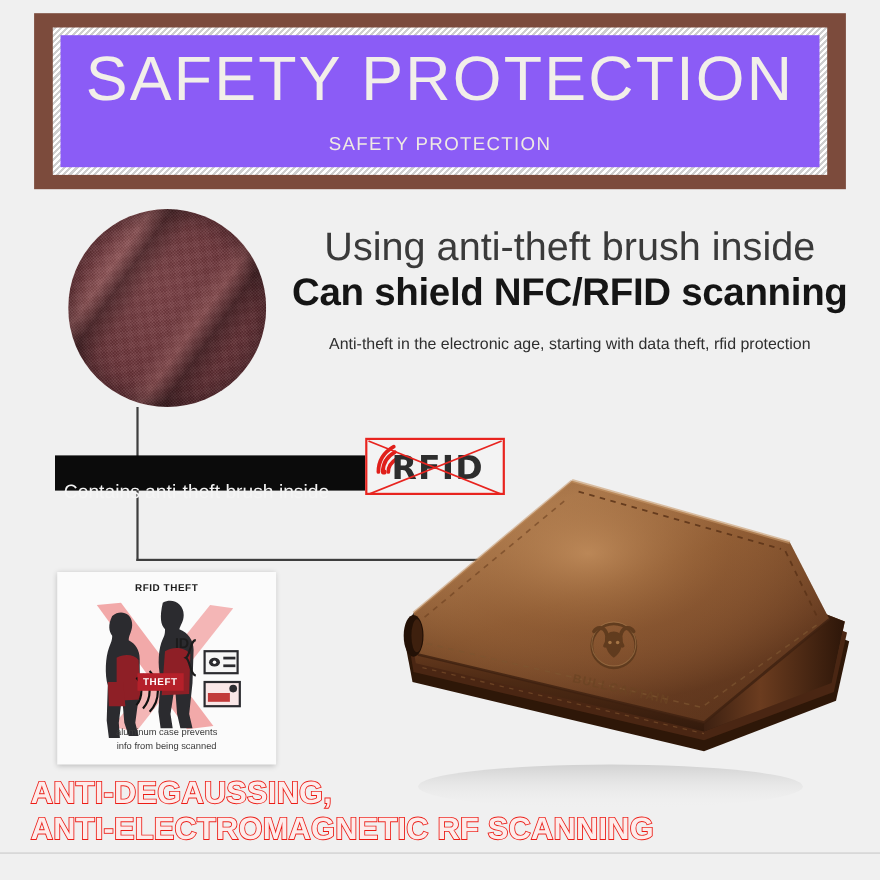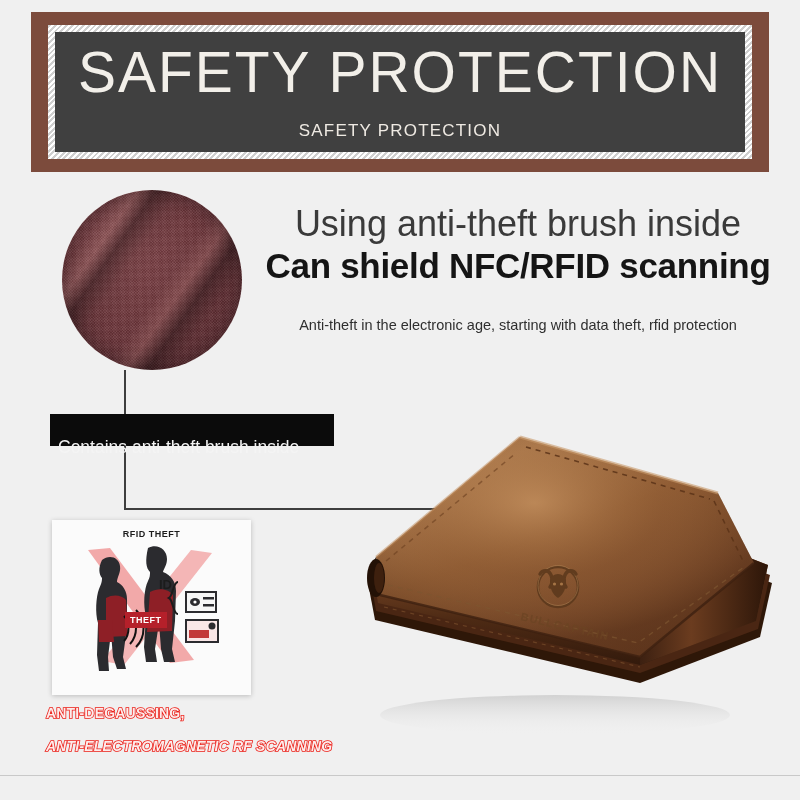--- a/index.html
+++ b/index.html
@@ -16,21 +16,21 @@
     position:absolute;left:31px;top:12px;width:738px;height:160px;
     background:#7c4b3c;
   }
   .banner-stripe{
     position:absolute;left:17px;top:13px;right:17px;bottom:13px;
     background:repeating-linear-gradient(-45deg,#ffffff 0px,#ffffff 2px,#cfcfcf 2px,#cfcfcf 4px);
     padding:7px;box-sizing:border-box;
   }
   .banner-inner{
     position:absolute;left:24px;top:20px;right:24px;bottom:20px;
-    background:#404040;display:flex;flex-direction:column;
+    background:#8b5cf6;display:flex;flex-direction:column;
     align-items:center;justify-content:center;
   }
   .banner-title{
     color:#f2efe9;font-size:57px;letter-spacing:2px;line-height:1;
     font-weight:400;white-space:nowrap;
     font-family:"Liberation Sans","DejaVu Sans",sans-serif;
   }
   .banner-sub{
     color:#efeae3;font-size:17px;letter-spacing:1.2px;margin-top:20px;
     font-weight:400;white-space:nowrap;
@@ -40,21 +40,21 @@
   .headline{position:absolute;left:260px;top:204px;width:516px;text-align:center;}
   .headline-1{
     font-size:36px;color:#3a3a3a;font-weight:300;line-height:1.12;
     white-space:nowrap;letter-spacing:0px;
   }
   .headline-2{
     font-size:35px;color:#151515;font-weight:700;line-height:1.14;
     white-space:nowrap;letter-spacing:-.3px;margin-top:2px;
   }
   .subcopy{
-    margin-top:28px;font-size:14.5px;color:#2f2f2f;line-height:1.62;
+    margin-top:16px;font-size:14.5px;color:#2f2f2f;line-height:1.62;
     font-weight:400;text-align:center;
   }
   .subcopy div{white-space:nowrap;}
 
   
   .fabric{
     position:absolute;left:62px;top:190px;width:180px;height:180px;
     border-radius:50%;overflow:hidden;
     background:
       linear-gradient(125deg, rgba(255,255,255,0) 18%, rgba(255,200,190,.16) 25%, rgba(0,0,0,.30) 31%, rgba(0,0,0,.05) 39%, rgba(255,255,255,0) 47%),
@@ -117,27 +117,27 @@
   .id-label{
     position:absolute;left:107px;top:57px;font-size:13px;font-weight:700;color:#1c1c1c;
   }
 
   
   .wallet-wrap{position:absolute;left:340px;top:415px;width:460px;height:330px;}
   .wallet-svg{position:absolute;left:0;top:0;width:460px;height:330px;}
 
   
   .redline{
-    position:absolute;left:46px;font-size:14px;font-weight:700;
+    position:absolute;left:28px;font-size:28px;font-weight:700;
     letter-spacing:.2px;color:#fdeceb;
     -webkit-text-stroke:1.6px #ec1c15;
     paint-order:stroke fill;white-space:nowrap;
   }
   .redline-1{top:705px;}
-  .redline-2{top:738px;font-style:italic;}
+  .redline-2{top:738px;}
 
   .bottom-rule{position:absolute;left:0;top:775px;width:800px;height:1px;background:#c9c9c9;}
 </style>
 </head>
 <body>
 
 <div id="page">
 
   <div class="banner">
     <div class="banner-stripe"></div>
@@ -159,20 +159,35 @@
 
   <div class="conn conn-v-top"></div>
   <div class="conn conn-v-bot"></div>
   <div class="conn conn-h"></div>
   <div class="conn-dot"></div>
 
   <div class="label-band">
     <span>Contains anti-theft brush inside</span>
   </div>
 
+  <div class="rfid-logo">
+    <svg class="waves" viewBox="0 0 34 30">
+      <g fill="none" stroke="#e01f1a" stroke-width="3.4" stroke-linecap="round">
+        <path d="M8 26 C8 18, 12 12, 19 8"></path>
+        <path d="M4 26 C4 15, 9 8, 18 3"></path>
+        <path d="M13 26 C13 21, 16 17, 21 14"></path>
+      </g>
+      <circle cx="9" cy="26" r="2.4" fill="#e01f1a"></circle>
+    </svg>
+    <div class="rfid-text">RFID</div>
+    <svg class="cross" viewBox="0 0 127 52" preserveAspectRatio="none">
+      <line x1="1" y1="1" x2="126" y2="51" stroke="#e8241f" stroke-width="1.6"></line>
+      <line x1="126" y1="1" x2="1" y2="51" stroke="#e8241f" stroke-width="1.6"></line>
+    </svg>
+  </div>
 
   <div class="theft-card">
     <div class="theft-title">RFID THEFT</div>
 
     <svg class="theft-svg" viewBox="0 0 175 175">
 
       <g>
         <polygon points="36,30 58,28 142,140 118,143" fill="#f2a9a9"></polygon>
         <polygon points="139,30 160,33 72,145 50,141" fill="#f2a9a9" opacity=".85"></polygon>
       </g>
@@ -204,20 +219,24 @@
         <rect x="151" y="84" width="11" height="2.5" fill="#2b2b2f"></rect>
         <rect x="134" y="100" width="32" height="22" fill="#f9e7e7" stroke="#2b2b2f" stroke-width="2"></rect>
         <rect x="137" y="110" width="20" height="8" fill="#c23a3a"></rect>
         <circle cx="160" cy="106" r="3.5" fill="#2b2b2f"></circle>
       </g>
     </svg>
 
     <div class="scan-badge">THEFT</div>
     <div class="id-label">ID</div>
 
+    <div class="theft-caption">
+      <div>aluminum case prevents</div>
+      <div>info from being scanned</div>
+    </div>
   </div>
 
   <div class="wallet-wrap">
     <svg class="wallet-svg" viewBox="0 0 460 330">
       <defs>
         <linearGradient id="topface" x1="0" y1="0" x2="0.65" y2="1">
           <stop offset="0%" stop-color="#9b6a42"></stop>
           <stop offset="22%" stop-color="#a8764b"></stop>
           <stop offset="52%" stop-color="#8d5a33"></stop>
           <stop offset="80%" stop-color="#7a4a2a"></stop>

